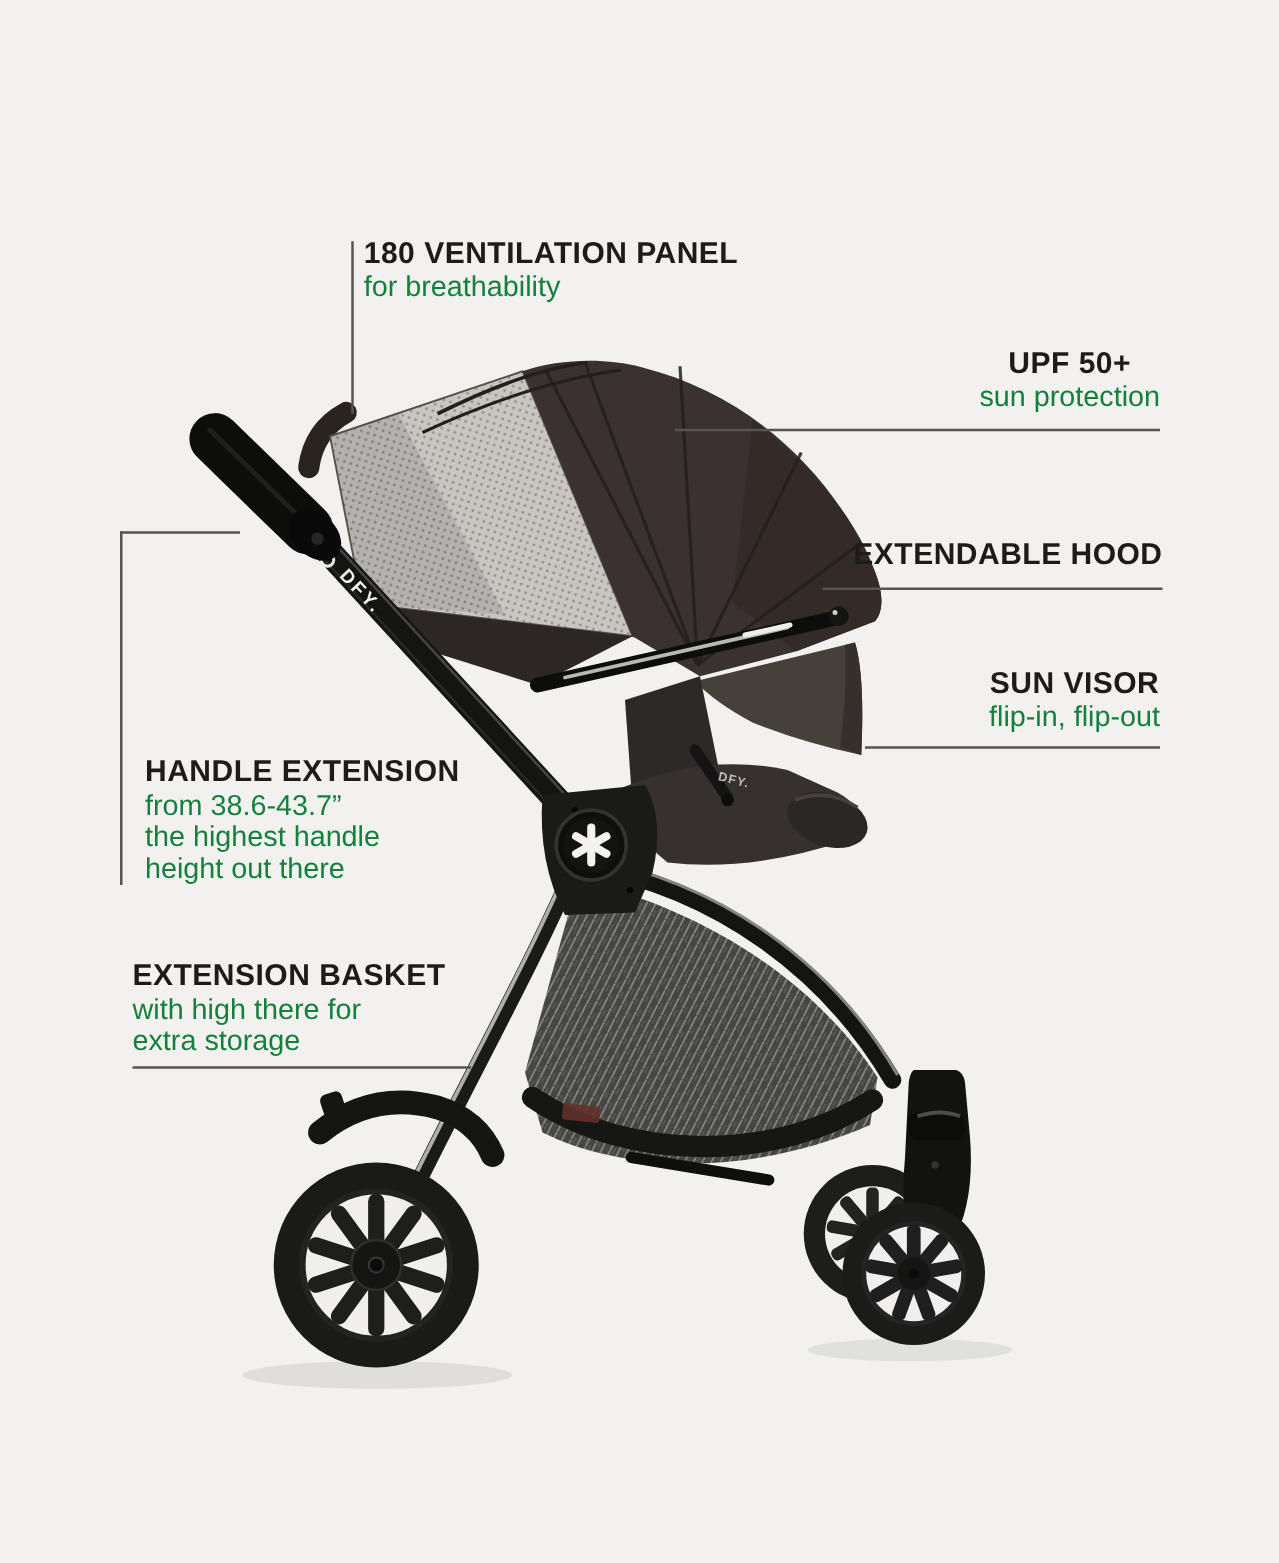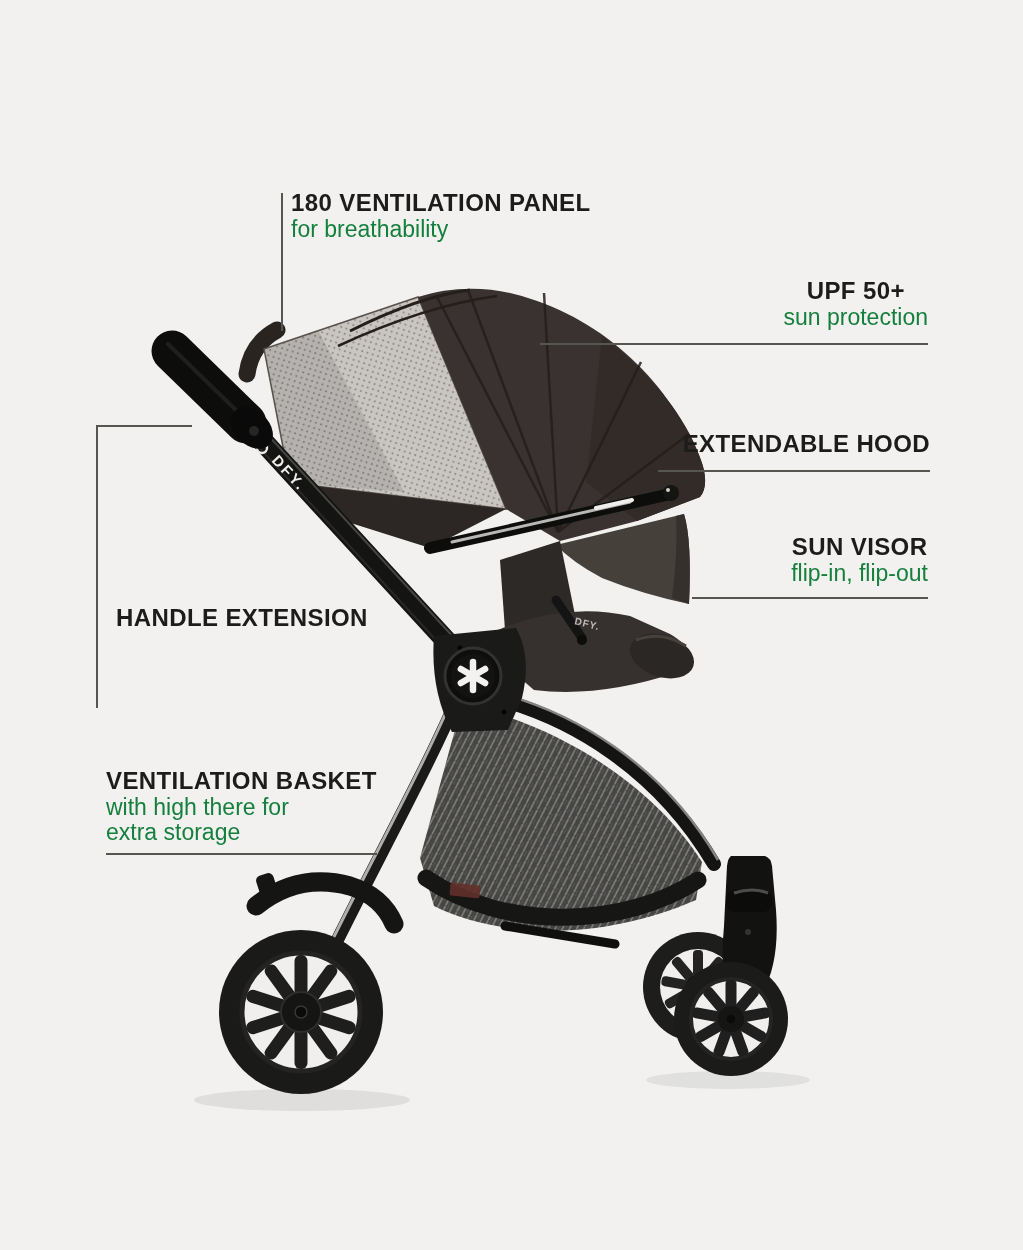--- a/index.html
+++ b/index.html
@@ -223,22 +223,25 @@
 <div class="leader ln-visor"></div>
 <div class="callout right co-visor">
   <div class="title">SUN VISOR</div>
   <div class="sub">flip-in, flip-out</div>
 </div>
 
 <div class="leader ln-handle-v"></div>
 <div class="leader ln-handle-h"></div>
 <div class="callout co-handle">
   <div class="title">HANDLE EXTENSION</div>
+  <div class="sub">from 38.6-43.7”
+the highest handle
+height out there</div>
 </div>
 
 <div class="leader ln-basket"></div>
 <div class="callout co-basket">
-  <div class="title">VENTILATION BASKET</div>
+  <div class="title">EXTENSION BASKET</div>
   <div class="sub">with high there for
 extra storage</div>
 </div>
 
 </div>
 
 </body></html>

